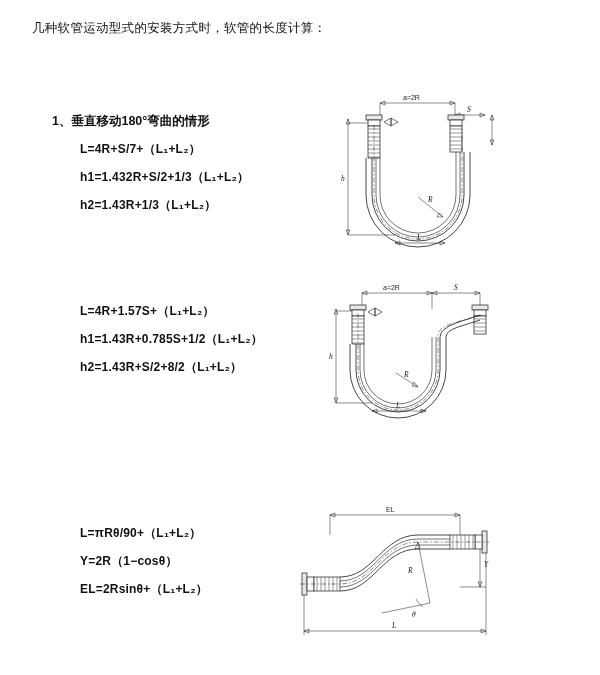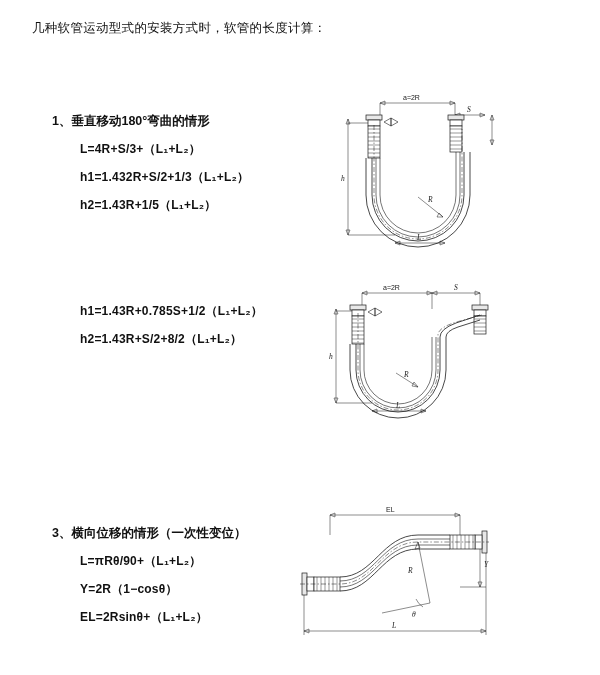--- a/index.html
+++ b/index.html
@@ -91,23 +91,23 @@
 </head>
 <body>
 
 <div class="page">
 
   <div class="doc-title">几种软管运动型式的安装方式时，软管的长度计算：</div>
 
   <div class="section sec1">
     <div class="text-col">
       <div class="sec-heading">1、垂直移动180°弯曲的情形</div>
-      <div class="formula">L=4R+S/3+（L₁+L₂）</div>
+      <div class="formula">L=4R+S/7+（L₁+L₂）</div>
       <div class="formula">h1=1.432R+S/2+1/3（L₁+L₂）</div>
-      <div class="formula">h2=1.43R+1/5（L₁+L₂）</div>
+      <div class="formula">h2=1.43R+1/3（L₁+L₂）</div>
     </div>
 
     <div class="fig fig1">
       <svg width="200" height="185" viewBox="0 0 200 185">
 
         <line class="dim" x1="80" y1="18" x2="155" y2="18"></line>
         <path class="dim" d="M80 18 l5 -2 l0 4 z" fill="#1a1a1a"></path>
         <path class="dim" d="M155 18 l-5 -2 l0 4 z" fill="#1a1a1a"></path>
         <text class="lbl" x="103" y="15">a=2R</text>
         <line class="dim" x1="80" y1="18" x2="80" y2="30"></line>
@@ -169,20 +169,21 @@
         <text class="lbl-i" x="117" y="155">L</text>
 
         <path class="ln-thin" d="M84 37 l7 -4 l0 8 z"></path>
         <path class="ln-thin" d="M98 37 l-7 -4 l0 8 z"></path>
       </svg>
     </div>
   </div>
 
   <div class="section sec2">
     <div class="text-col">
+      <div class="formula">L=4R+1.57S+（L₁+L₂）</div>
       <div class="formula">h1=1.43R+0.785S+1/2（L₁+L₂）</div>
       <div class="formula">h2=1.43R+S/2+8/2（L₁+L₂）</div>
     </div>
 
     <div class="fig fig2">
       <svg width="200" height="185" viewBox="0 0 200 185">
 
         <line class="dim" x1="62" y1="18" x2="132" y2="18"></line>
         <path class="dim" d="M62 18 l5 -2 l0 4 z" fill="#1a1a1a"></path>
         <path class="dim" d="M132 18 l-5 -2 l0 4 z" fill="#1a1a1a"></path>
@@ -239,21 +240,20 @@
         <text class="lbl-i" x="96" y="133">L</text>
 
         <path class="ln-thin" d="M68 37 l7 -4 l0 8 z"></path>
         <path class="ln-thin" d="M82 37 l-7 -4 l0 8 z"></path>
       </svg>
     </div>
   </div>
 
   <div class="section sec3">
     <div class="text-col">
-      <div class="sec-heading">3、横向位移的情形（一次性变位）</div>
       <div class="formula">L=πRθ/90+（L₁+L₂）</div>
       <div class="formula">Y=2R（1−cosθ）</div>
       <div class="formula">EL=2Rsinθ+（L₁+L₂）</div>
     </div>
 
     <div class="fig fig3">
       <svg width="210" height="160" viewBox="0 0 210 160">
 
         <line class="dim" x1="40" y1="20" x2="170" y2="20"></line>
         <path class="dim" d="M40 20 l5 -2 l0 4 z" fill="#1a1a1a"></path>

